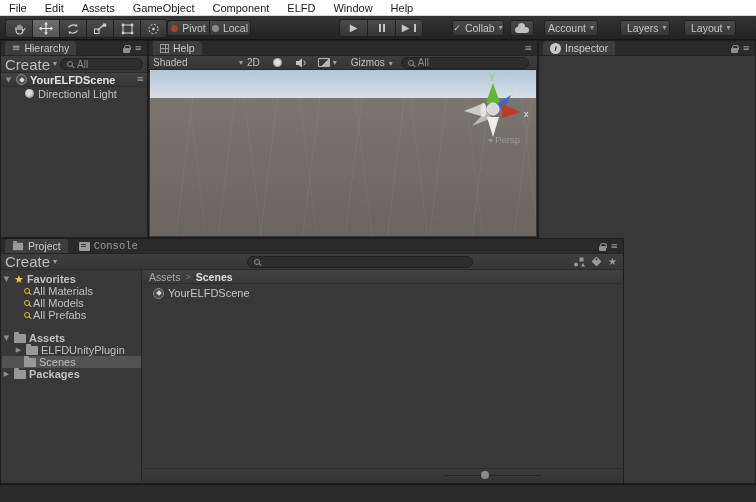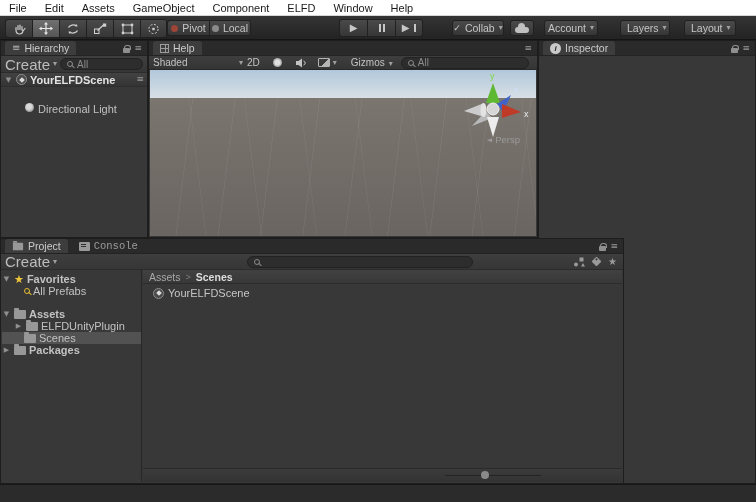--- a/index.html
+++ b/index.html
@@ -74,22 +74,22 @@
   .tag-ico:after { content:""; position:absolute; left:1px; top:1px; width:2px; height:2px; border-radius:50%; background:#333;}
   .star-glyph { color:#9a9a9a; font-size:10px; line-height:1; font-family:"DejaVu Sans",sans-serif;}
   .star-yellow { color:#efc63a; font-size:11px; line-height:1; flex:none; font-family:"DejaVu Sans",sans-serif;}
   
   .h-create-row { height:17px; display:flex; align-items:center; padding:0 4px; gap:3px;
     background:linear-gradient(#3f3f3f,#363636); border-bottom:1px solid #2b2b2b; }
   .mini-label { font-size:15px; color:#bdbdbd; }
   .h-scene-row { height:14px; display:flex; align-items:center; gap:3px; padding:0 3px;
     background:linear-gradient(#424242,#343434); border-bottom:1px solid #2e2e2e;}
   .h-scene-row .name { font-size:11px; font-weight:bold; color:#e2e2e2; flex:1; }
-  .h-child-row { height:13px; display:flex; align-items:flex-start; gap:4px; padding-left:24px;
-    font-size:11px; color:#c0c0c0;margin-top:16px; }
+  .h-child-row { height:13px; display:flex; align-items:center; gap:4px; padding-left:24px;
+    font-size:11px; color:#c0c0c0; }
   
   .sv-ctrl { height:14px; background:linear-gradient(#3e3e3e,#353535); border-bottom:1px solid #282828;
     display:flex; align-items:center; padding:0 4px; font-size:10px; color:#c3c3c3; }
   .viewport { position:absolute; left:1px; right:1px; top:29px; bottom:1px; overflow:hidden; }
   .sky { position:absolute; left:0; right:0; top:0; height:28px;
     background:linear-gradient(#b2c8da,#d7dfe6); }
   .ground { position:absolute; left:0; right:0; top:28px; bottom:0;
     background:
       repeating-linear-gradient(97deg, rgba(255,255,255,.05) 0 1px, transparent 1px 42px),
       repeating-linear-gradient(83deg, rgba(255,255,255,.04) 0 1px, transparent 1px 55px),
@@ -382,20 +382,28 @@
     </div>
     <div class="p-body">
       <div class="p-left">
         <div class="p-row bold">
           <span class="exp">▼</span>
           <span class="star-yellow">★</span>
           <span>Favorites</span>
         </div>
         <div class="p-row" style="padding-left:22px;">
           <span class="mag yellow"></span>
+          <span>All Materials</span>
+        </div>
+        <div class="p-row" style="padding-left:22px;">
+          <span class="mag yellow"></span>
+          <span>All Models</span>
+        </div>
+        <div class="p-row" style="padding-left:22px;">
+          <span class="mag yellow"></span>
           <span>All Prefabs</span>
         </div>
         <div style="height:11px;"></div>
         <div class="p-row bold">
           <span class="exp">▼</span>
           <span class="folder"></span>
           <span>Assets</span>
         </div>
         <div class="p-row" style="padding-left:12px;">
           <span class="exp">▶</span>

